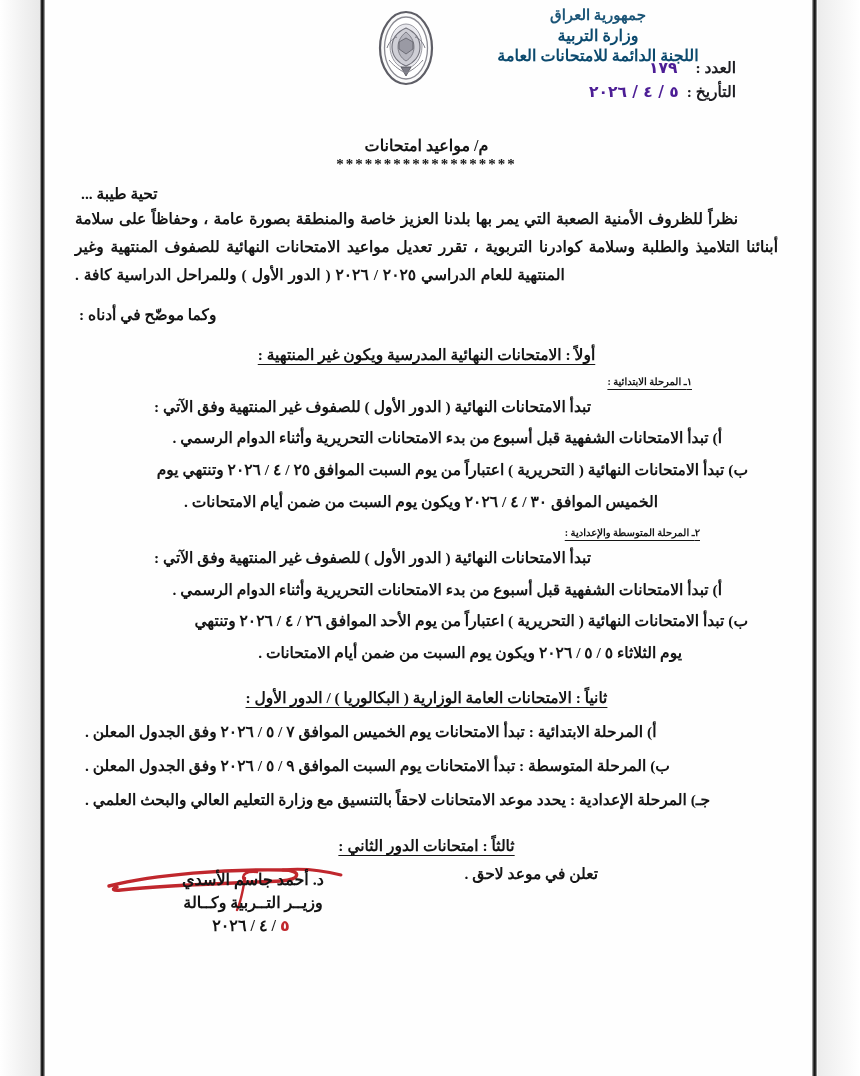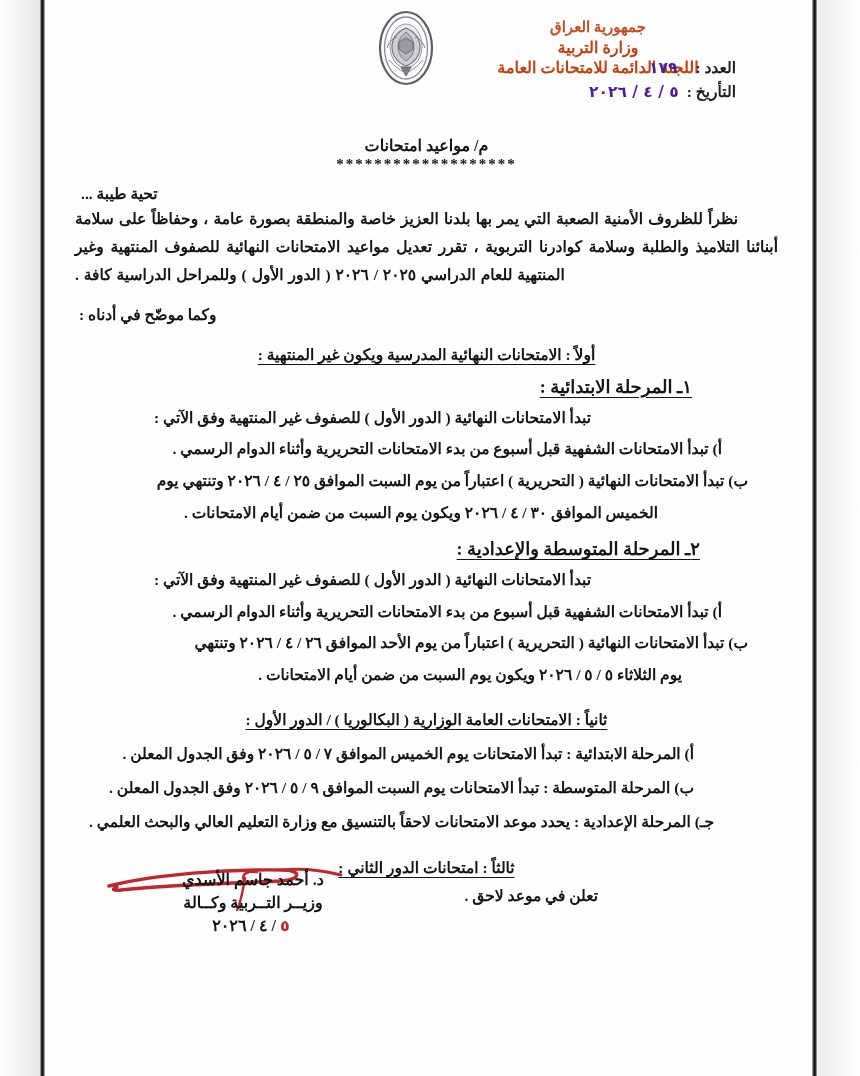--- a/index.html
+++ b/index.html
@@ -70,27 +70,27 @@
   }
 
   
   .letterhead {
     position: relative;
     height: 118px;
   }
   .lh-text {
     position: absolute;
     right: 30px;
-    top: 12px;
+    top: 0;
     text-align: center;
     line-height: 1.30;
     font-size: 15.5px;
     font-weight: 700;
     letter-spacing: 0;
-    color: #c2410c;
+    color: #0c4a6e;
     width: 300px;
   }
   .lh-text .l1 { font-size: 15px; opacity: .93; }
   .lh-text .l2 { font-size: 16px; }
   .lh-text .l3 { font-size: 16px; white-space: nowrap; }
 
   .meta {
     position: absolute;
     right: 42px;
     top: 50px;
@@ -173,21 +173,21 @@
   
   .sec-head {
     font-size: 15.5px;
     font-weight: 700;
     text-align: center;
     text-decoration: underline;
     text-underline-offset: 4px;
     margin: 22px 0 10px 0;
   }
   .sub-head {
-    font-size: 18px;
+    font-size: 10px;
     font-weight: 700;
     text-decoration: underline;
     text-underline-offset: 4px;
     margin: 12px 86px 6px 0;
     display: block;
     text-align: right;
   }
   .sub-head.sub2 { margin-right: 78px; }
 
   .lead {
@@ -213,21 +213,21 @@
     margin: 0 120px 6px 10px;
     text-align: right;
   }
   .item-cont.c2 { margin-right: 96px; }
 
   .item2 {
     font-size: 15.5px;
     font-weight: 700;
     line-height: 1.88;
     margin: 5px 84px 5px 10px;
-    text-align: right;
+    text-align: left;
   }
   .item2.narrow { margin-right: 64px; }
 
   .plain {
     font-size: 15.5px;
     font-weight: 700;
     margin: 4px 180px 0 0;
     text-align: right;
   }
 

